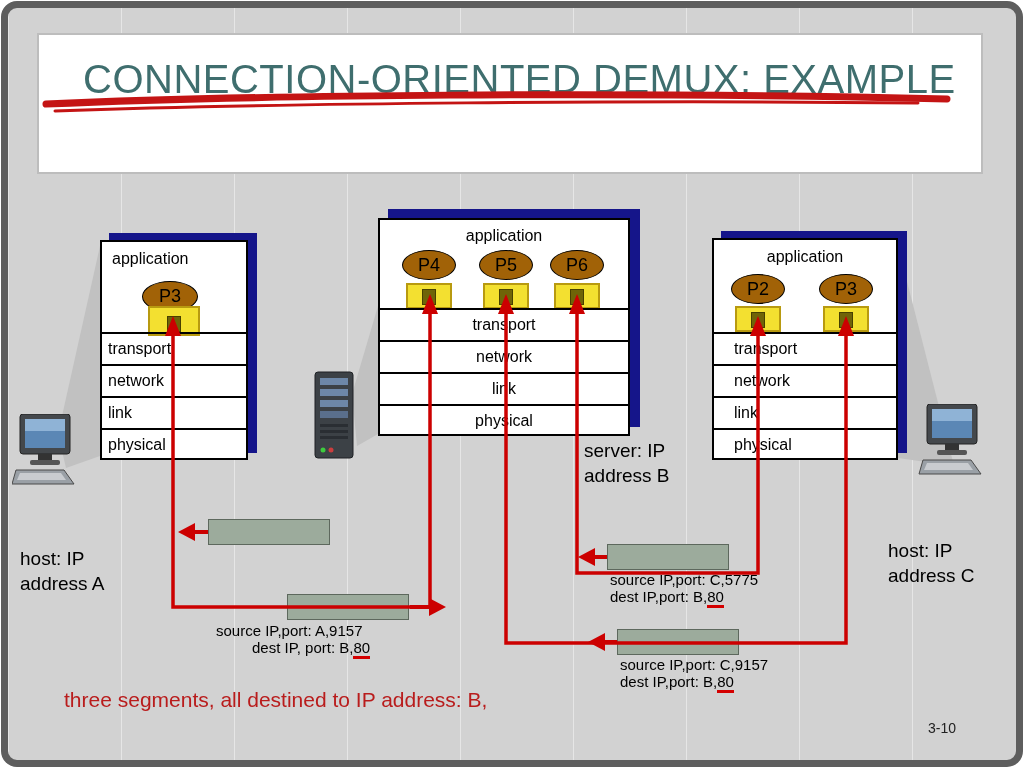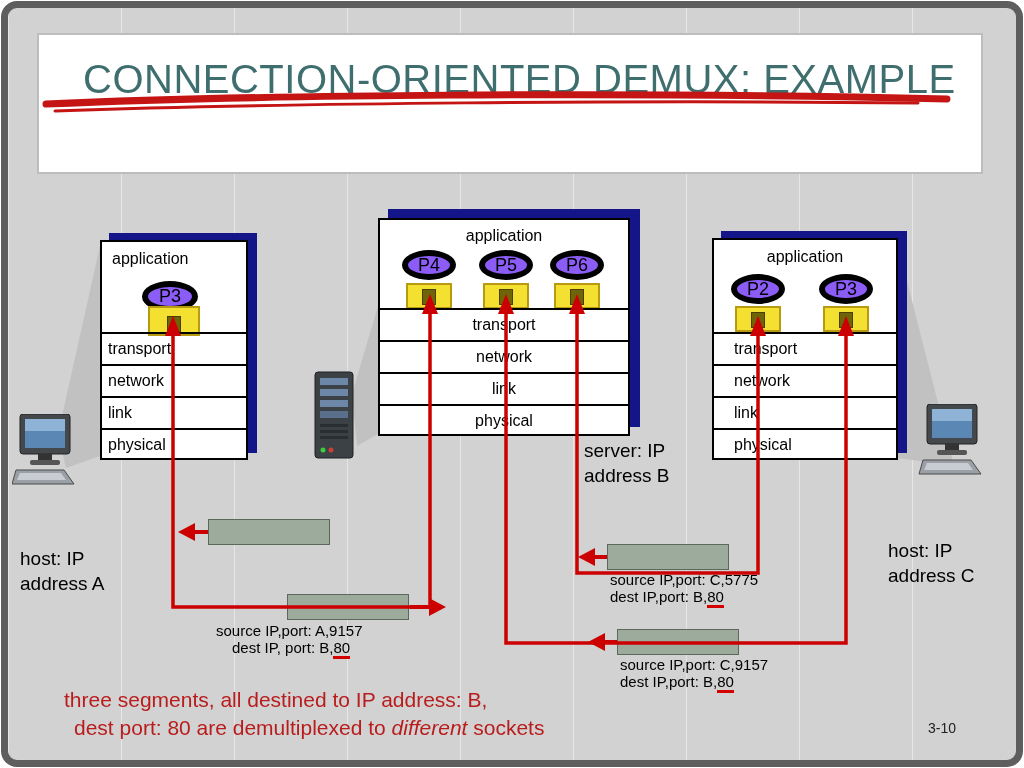--- a/index.html
+++ b/index.html
@@ -14,21 +14,21 @@
   .slide-title { position:absolute; left:44px; top:22px; margin:0; font-size:40px; font-weight:500; letter-spacing:.5px; color:#3f6e6e; white-space:nowrap; }
   .underlay, .overlay { position:absolute; left:0; top:0; pointer-events:none; }
   .stack-shadow { position:absolute; background:#15158a; }
   .stack-box { position:absolute; background:#ffffff; border:2px solid #000; }
   .app-label { position:absolute; font-size:16px; color:#000; }
   .full-center { left:0; width:100%; text-align:center; }
   .layer-row { position:absolute; left:0; width:100%; height:32px; border-top:2px solid #000; font-size:16px; line-height:29px; color:#000; }
   .pl6 { padding-left:6px; }
   .pl20 { padding-left:20px; }
   .tc { text-align:center; }
-  .oval { position:absolute; display:flex; align-items:center; justify-content:center; background:#8b5cf6; border:6px solid #000000; border-radius:50%; font-size:18px; color:#000; }
+  .oval { position:absolute; display:flex; align-items:center; justify-content:center; background:#a16207; border:1px solid #000000; border-radius:50%; font-size:18px; color:#000; }
   .socket { position:absolute; background:#f3e030; border:2px solid #b89a10; }
   .socket-door { position:absolute; left:50%; transform:translateX(-50%); bottom:2px; width:14px; height:16px; background:#6f6408; border:1px solid #474000; }
   .icon-wrap { position:absolute; }
   .icon-wrap svg { display:block; }
   .segment { position:absolute; width:122px; height:26px; background:#9cab9c; border:1px solid #5d685d; }
   .seg-label { position:absolute; font-size:15px; line-height:17px; color:#000; white-space:nowrap; }
   .host-label { position:absolute; font-size:19px; line-height:25px; color:#000; white-space:nowrap; }
   .u-red { border-bottom:3px solid #d40000; }
   .bottom-note { position:absolute; left:64px; top:686px; font-size:21px; line-height:28px; color:#b91c1c; white-space:nowrap; }
   .bottom-note .indent { padding-left:10px; }
@@ -150,38 +150,37 @@
   <div class="host-label" style="left:888px;top:538px">
     <div>host: IP</div>
     <div>address C</div>
   </div>
 
   <div class="segment" style="left:208px;top:519px"></div>
 
   <div class="segment" style="left:287px;top:594px"></div>
   <div class="seg-label" style="left:216px;top:622px">
     <div>source IP,port: A,9157</div>
-    <div style="margin-left:16px"><span>dest IP, port: B,</span><span class="u-red">80</span></div>
+    <div style="margin-left:36px"><span>dest IP, port: B,</span><span class="u-red">80</span></div>
   </div>
 
   <div class="segment" style="left:607px;top:544px"></div>
   <div class="seg-label" style="left:610px;top:571px">
     <div>source IP,port: C,5775</div>
     <div><span>dest IP,port: B,</span><span class="u-red">80</span></div>
   </div>
 
   <div class="segment" style="left:617px;top:629px"></div>
   <div class="seg-label" style="left:620px;top:656px">
     <div>source IP,port: C,9157</div>
     <div><span>dest IP,port: B,</span><span class="u-red">80</span></div>
   </div>
 
   <div class="bottom-note">
     <div>three segments, all destined to IP address: B,</div>
-    <div class="indent"><span>dest port: 80 are demultiplexed to </span><i>different</i><span> sockets</span></div>
   </div>
 
   <div class="page-number">3-10</div>
 
   <svg class="overlay" width="1024" height="768" viewBox="0 0 1024 768">
     <g>
       <path d="M46 104 C 250 95, 620 91, 947 99" stroke="#c41414" stroke-width="7" fill="none" stroke-linecap="round"></path>
       <path d="M55 111 C 280 103, 640 100, 918 103" stroke="#c41414" stroke-width="3" fill="none" stroke-linecap="round"></path>
     </g>
     <g stroke="#cc0000" stroke-width="3.5" fill="none">

